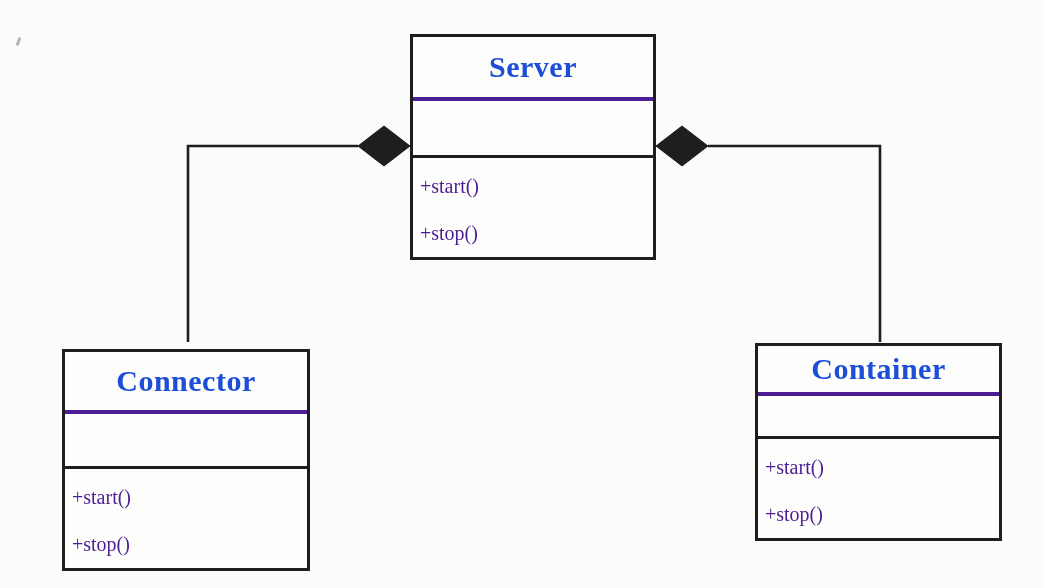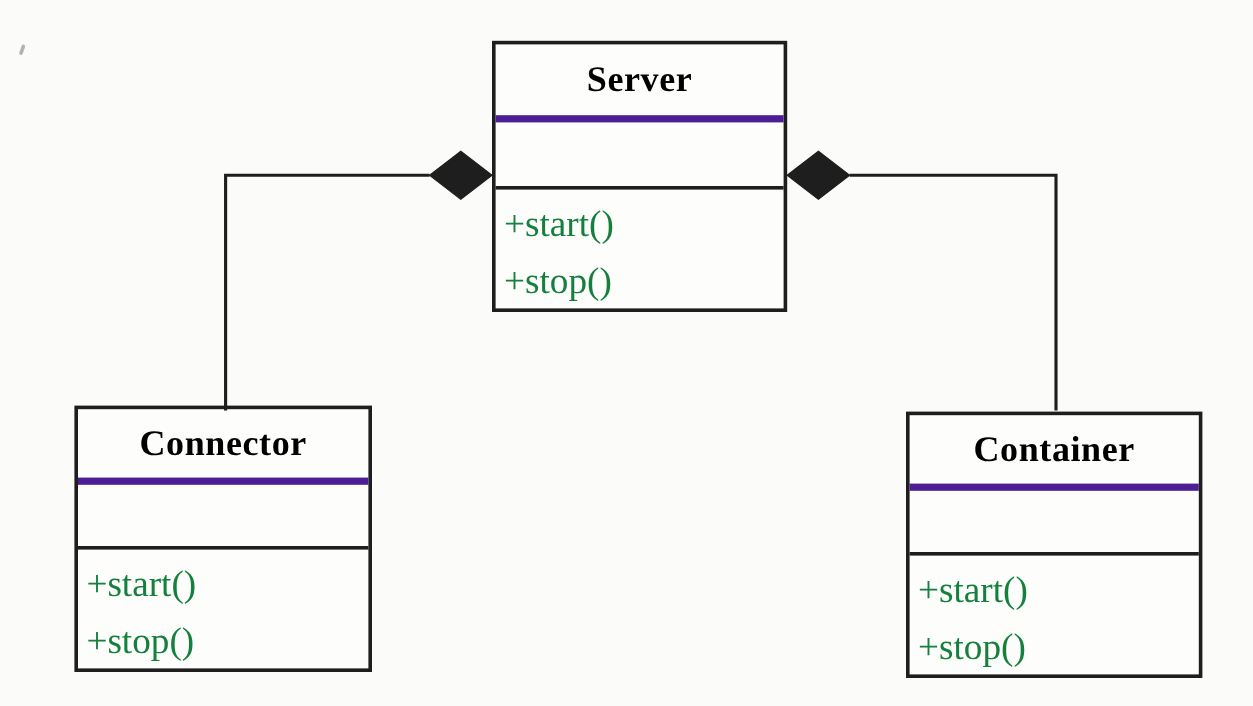--- a/index.html
+++ b/index.html
@@ -13,47 +13,47 @@
   .class-box{
     position:absolute;
     background:#fdfdfc;
     border:3px solid #1e1e1e;
     display:flex;flex-direction:column;
     box-sizing:border-box;
     z-index:2;
   }
   .class-title{
     display:flex;align-items:center;justify-content:center;
-    border-bottom:6px solid #4c1d95;
-    font-weight:700;font-size:30px;color:#000000;
+    border-bottom:4px solid #4c1d95;
+    font-weight:700;font-size:30px;color:#1d4ed8;
     letter-spacing:0.5px;
   }
   .class-attrs{
     border-bottom:3px solid #1e1e1e;
   }
   .class-methods{
     flex:1;
     padding:5px 0 0 7px;
-    font-size:31px;color:#15803d;
+    font-size:20px;color:#4c1d95;
     line-height:47px;
     white-space:pre;
   }
 
   
   #box-server{left:410px;top:34px;width:246px;height:226px;}
   #box-server .class-title{height:63px;}
   #box-server .class-attrs{height:56px;}
 
   
-  #box-connector{left:62px;top:338px;width:248px;height:222px;}
+  #box-connector{left:62px;top:349px;width:248px;height:222px;}
   #box-connector .class-title{height:61px;}
   #box-connector .class-attrs{height:54px;}
 
   
-  #box-container{left:755px;top:343px;width:247px;height:222px;}
+  #box-container{left:755px;top:343px;width:247px;height:198px;}
   #box-container .class-title{height:61px;}
   #box-container .class-attrs{height:54px;}
 
   svg.links{position:absolute;left:0;top:0;z-index:3;pointer-events:none;}
 
   .watermark{
     position:absolute;right:4px;top:548px;z-index:10;
     font-size:22px;color:rgba(125,125,125,0.8);
     font-family:"Liberation Sans","DejaVu Sans",sans-serif;
     letter-spacing:1px;

